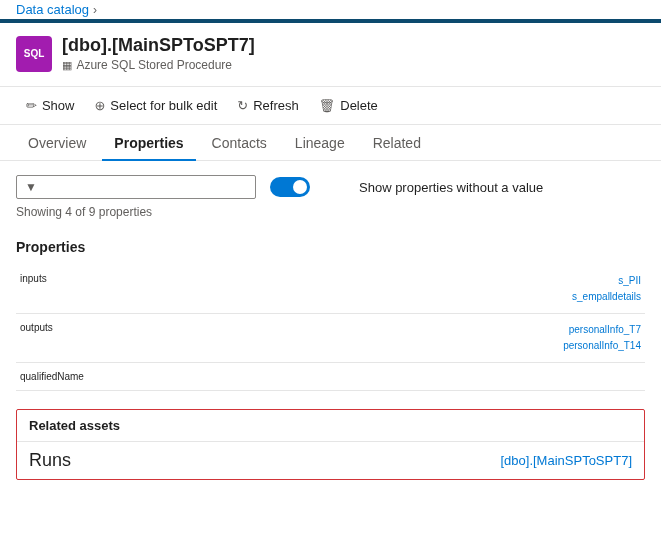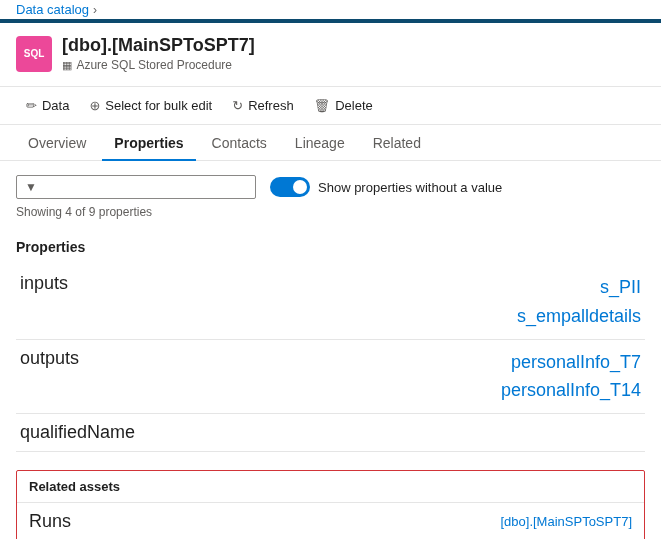--- a/index.html
+++ b/index.html
@@ -13,21 +13,21 @@
     .breadcrumb-link { color: #0078d4; text-decoration: none; font-size: 13px; }
     .breadcrumb-sep { color: #666; font-size: 12px; }
 
     .header-section {
       padding: 12px 16px 10px;
       border-bottom: 1px solid #e5e5e5;
     }
     .entity-header { display: flex; align-items: center; gap: 10px; margin-bottom: 4px; }
     .sql-icon {
       width: 36px; height: 36px;
-      background: #ec4899;
+      background: #a21caf;
       border-radius: 4px;
       display: flex; align-items: center; justify-content: center;
       flex-shrink: 0;
     }
     .sql-icon-inner {
       color: #fff; font-size: 10px; font-weight: 700;
       line-height: 1;
     }
     .entity-title-block {}
     .entity-title { font-size: 18px; font-weight: 600; color: #1f1f1f; }
@@ -93,29 +93,29 @@
       flex-shrink: 0;
     }
     .toggle-knob {
       width: 14px; height: 14px;
       background: #fff;
       border-radius: 50%;
       position: absolute;
       top: 3px; right: 3px;
       transition: right 0.2s;
     }
-    .toggle-label { font-size: 13px; color: #1f1f1f; }
+    .toggle-label { font-size: 13px; color: #1f1f1f; margin-left: 41px; }
 
     .showing-text { font-size: 12px; color: #605e5c; margin-bottom: 20px; }
 
     .section-title { font-size: 14px; font-weight: 600; margin-bottom: 10px; }
 
     .properties-table { width: 100%; border-collapse: collapse; }
     .properties-table tr { border-bottom: 1px solid #e5e5e5; }
-    .properties-table td { padding: 8px 4px; vertical-align: top; font-size: 18px; }
+    .properties-table td { padding: 8px 4px; vertical-align: top; font-size: 10px; }
     .prop-key { color: #1f1f1f; width: 160px; }
     .prop-value { color: #0078d4; text-align: right; }
     .prop-value a { color: #0078d4; text-decoration: none; display: block; line-height: 1.6; }
 
     .related-assets-box {
       border: 1px solid #d13438;
       border-radius: 2px;
       margin-top: 18px;
       overflow: hidden;
     }
@@ -150,21 +150,21 @@
         <span class="subtitle-icon">▦</span>
         <span>Azure SQL Stored Procedure</span>
       </div>
     </div>
   </div>
 </div>
 
 <div class="toolbar">
   <button class="toolbar-btn">
     <span class="toolbar-icon">✏</span>
-    <span>Data</span>
+    <span>Show</span>
   </button>
   <button class="toolbar-btn">
     <span class="toolbar-icon">⊕</span>
     <span>Select for bulk edit</span>
   </button>
   <button class="toolbar-btn">
     <span class="toolbar-icon">↻</span>
     <span>Refresh</span>
   </button>
   <button class="toolbar-btn">

